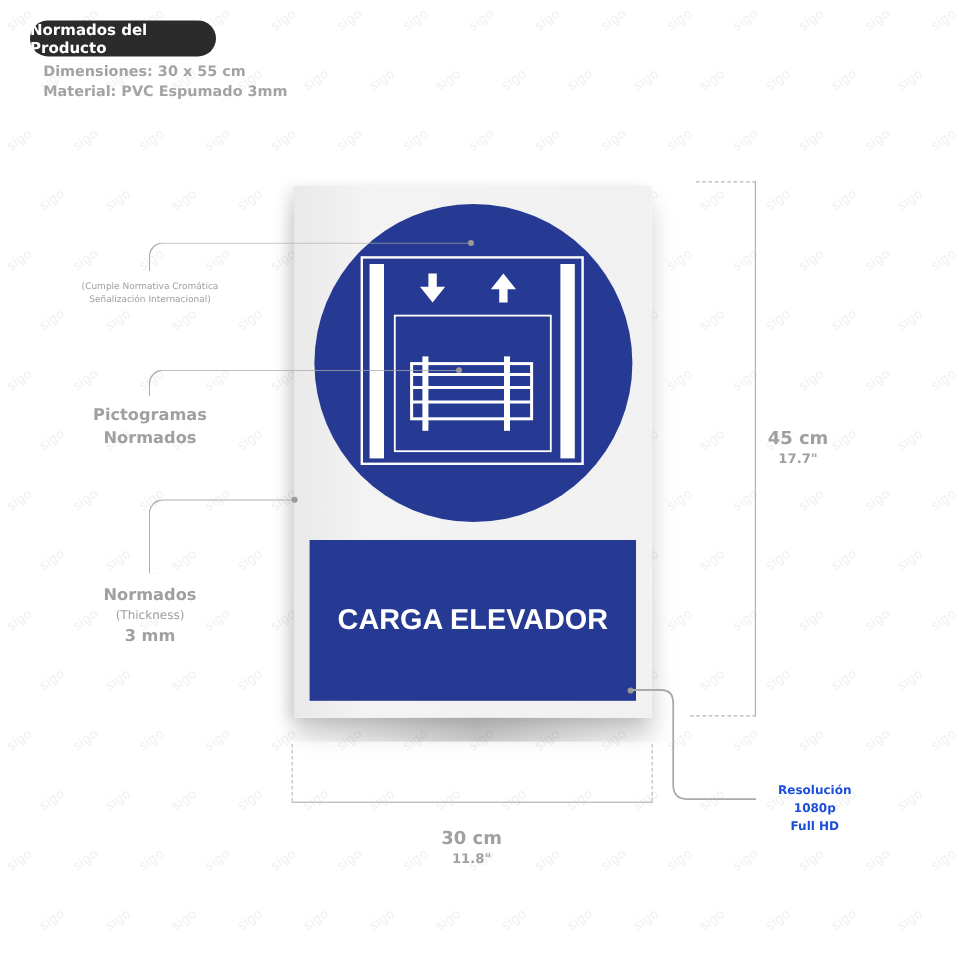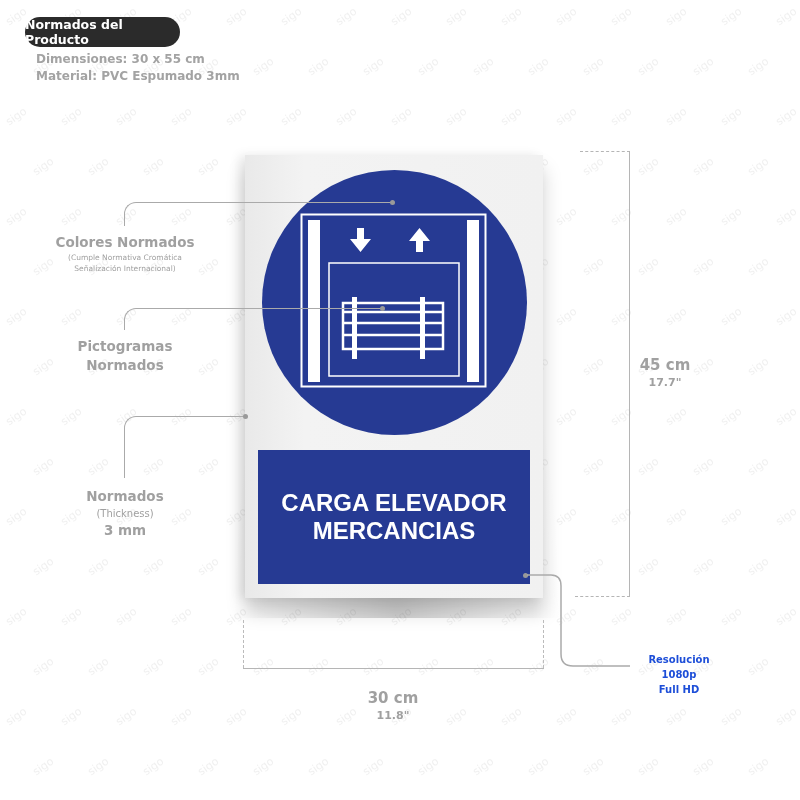--- a/index.html
+++ b/index.html
@@ -313,27 +313,25 @@
     <line x1="43" y1="99" x2="143" y2="99"></line>
     <line x1="43" y1="110" x2="143" y2="110"></line>
     <line x1="43" y1="122" x2="143" y2="122"></line>
   </g>
   <rect x="52" y="84" width="5" height="62" fill="#fff"></rect>
   <rect x="120" y="84" width="5" height="62" fill="#fff"></rect>
 </svg>
 
 <div class="text-box">
   <div>CARGA ELEVADOR</div>
-  <div>MERCANCIAS</div>
 </div>
 
 <div class="connector" style="left:124px; top:202px; width:268px; height:24px;"></div>
 <div class="dot" style="left:390px; top:200px;"></div>
 <div class="label-block" style="left:45px; top:233px; width:160px;">
-  <div class="label-title">Colores Normados</div>
   <div class="label-small">(Cumple Normativa Cromática</div>
   <div class="label-small">Señalización Internacional)</div>
 </div>
 
 <div class="connector" style="left:124px; top:308px; width:258px; height:22px;"></div>
 <div class="dot" style="left:380px; top:306px;"></div>
 <div class="label-block" style="left:55px; top:337px; width:140px;">
   <div class="label-title">Pictogramas</div>
   <div class="label-title">Normados</div>
 </div>

